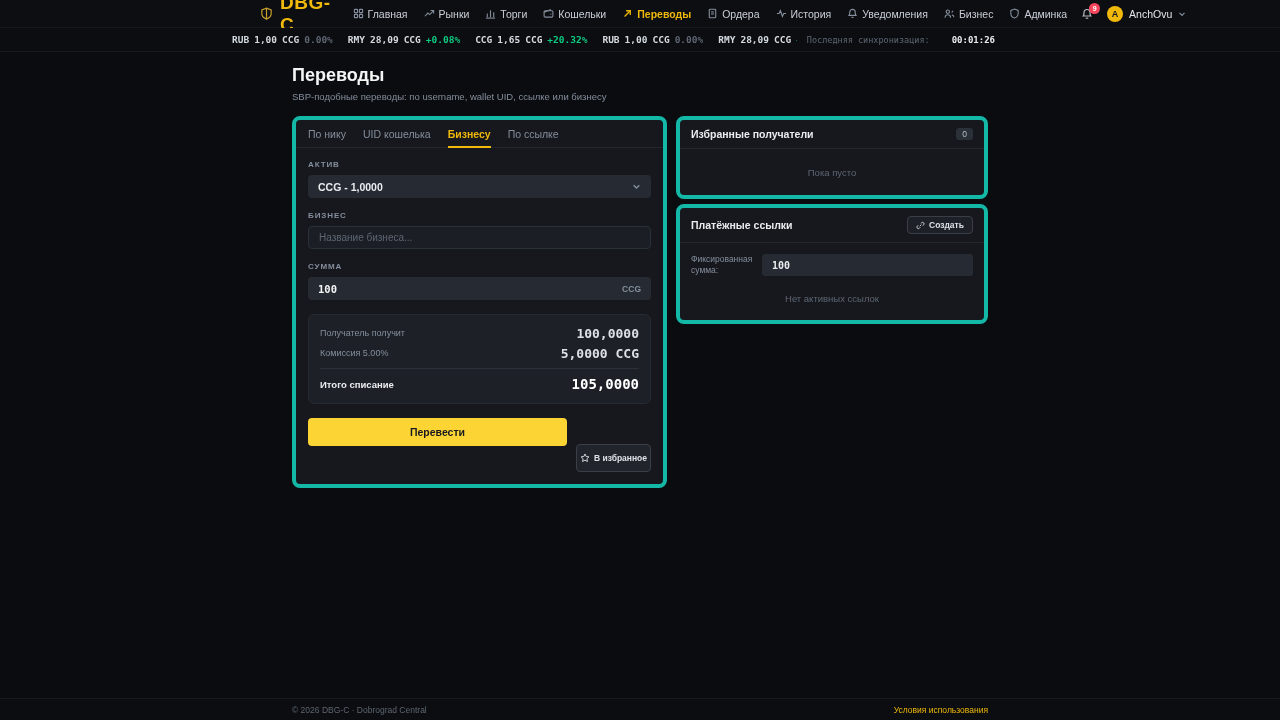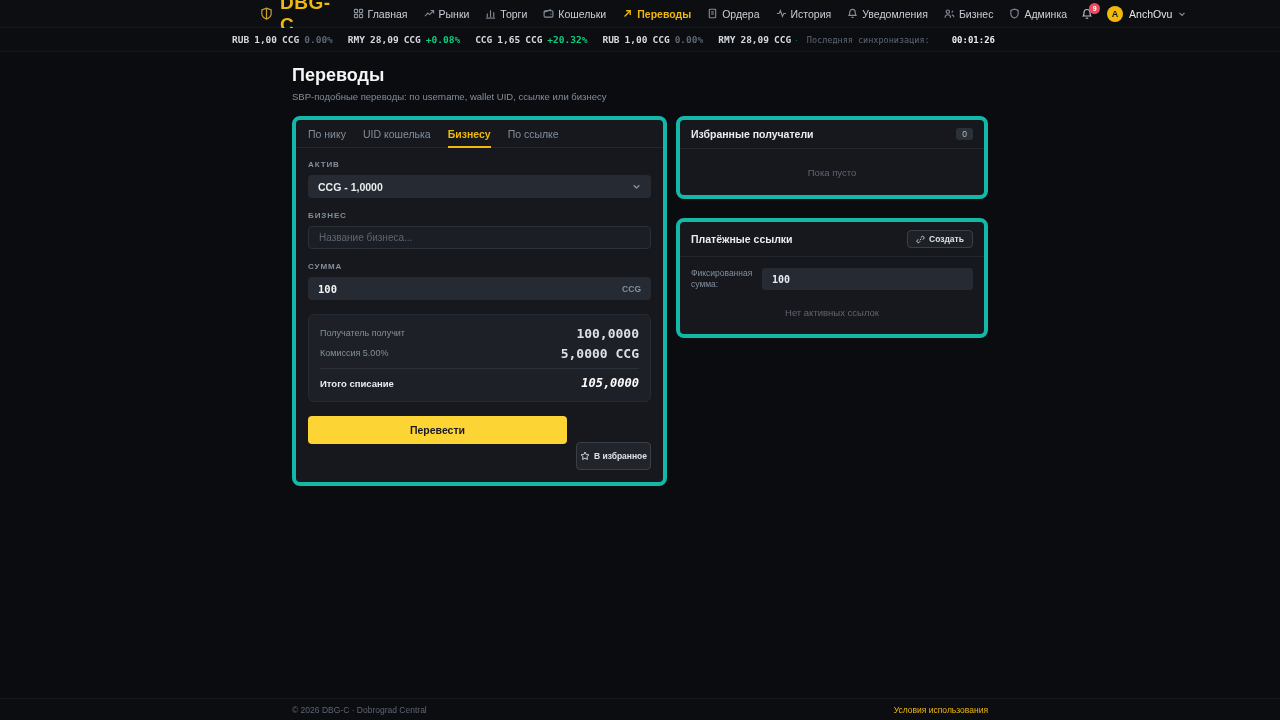--- a/index.html
+++ b/index.html
@@ -104,38 +104,38 @@
 
   .summary {
     margin-top:14px; background:#1d2127; border:1px solid #262b33; border-radius:6px;
     padding:8px 11px;
   }
   .summary-row { display:flex; justify-content:space-between; align-items:center; padding:2.5px 0; }
   .summary-label { font-size:9px; color:#848e9c; }
   .summary-value { font-size:13px; color:#dde1e7; font-weight:bold; }
   .summary-total { border-top:1px solid #2b3139; margin-top:5px; padding-top:7px; }
   .summary-total .summary-label { color:#eaecef; font-weight:bold; font-size:9.5px; }
-  .summary-total .summary-value { color:#ffffff; font-size:12px;font-style:italic; }
+  .summary-total .summary-value { color:#ffffff; font-size:14px; }
 
   .actions { display:flex; gap:9px; margin-top:14px; }
   .submit-btn {
     flex:1; height:28px; background:#fcd535; border:none; border-radius:4px;
     color:#181a20; font-size:10.5px; font-weight:bold; cursor:pointer;
     font-family:"Liberation Sans", sans-serif;
   }
   .fav-btn {
     width:75px; height:28px; background:#21252b; border:1px solid #3a3f47; border-radius:4px;
     color:#dde1e7; font-size:8.5px; font-weight:bold; cursor:pointer;
     display:flex; align-items:center; justify-content:center; gap:4px;
     font-family:"Liberation Sans", sans-serif;
     margin-top:26px;
   }
 
   
-  .right-col { width:312px; display:flex; flex-direction:column; gap:19px; }
+  .right-col { width:312px; display:flex; flex-direction:column; gap:5px; }
   .panel-header {
     display:flex; align-items:center; justify-content:space-between;
     padding:8px 11px; border-bottom:1px solid #23262d;
   }
   .panel-title { font-size:10.5px; font-weight:bold; color:#eaecef; }
   .count-badge {
     background:#2b3139; border-radius:3px; padding:1px 6px; font-size:8.5px; color:#b7bdc6;
   }
   .empty-text { text-align:center; font-size:9.5px; color:#5e6673; }
   .fav-body { padding:18px 0 17px; }

